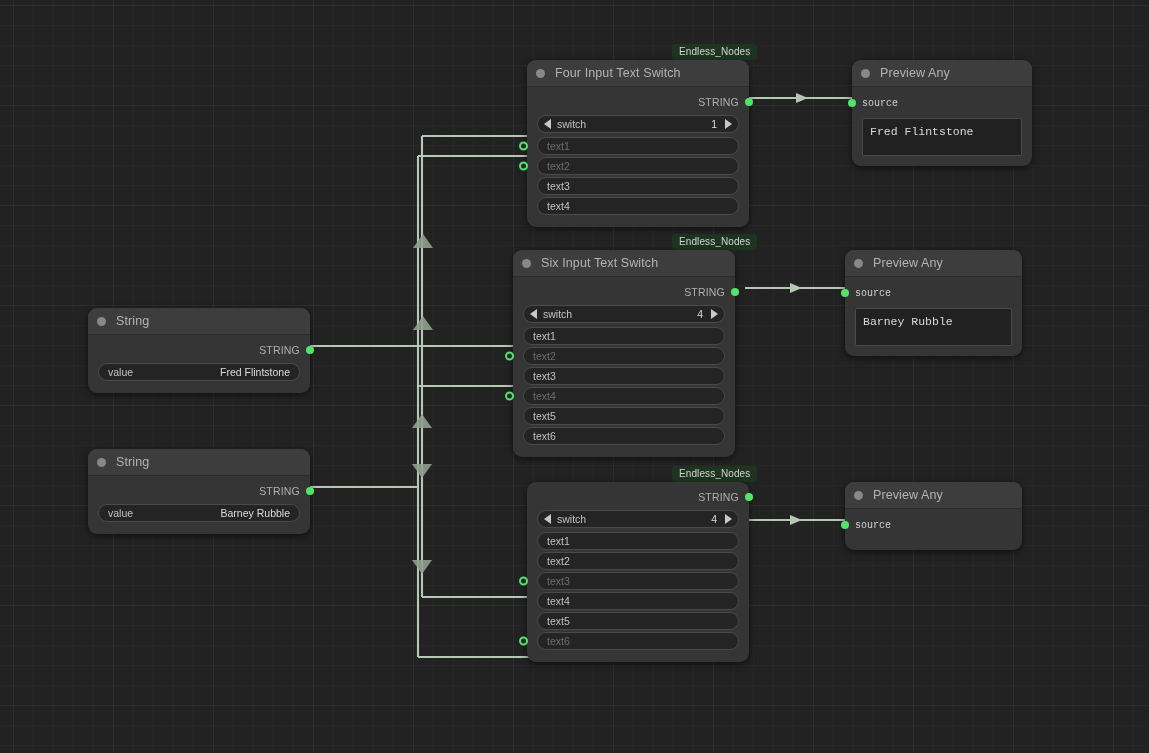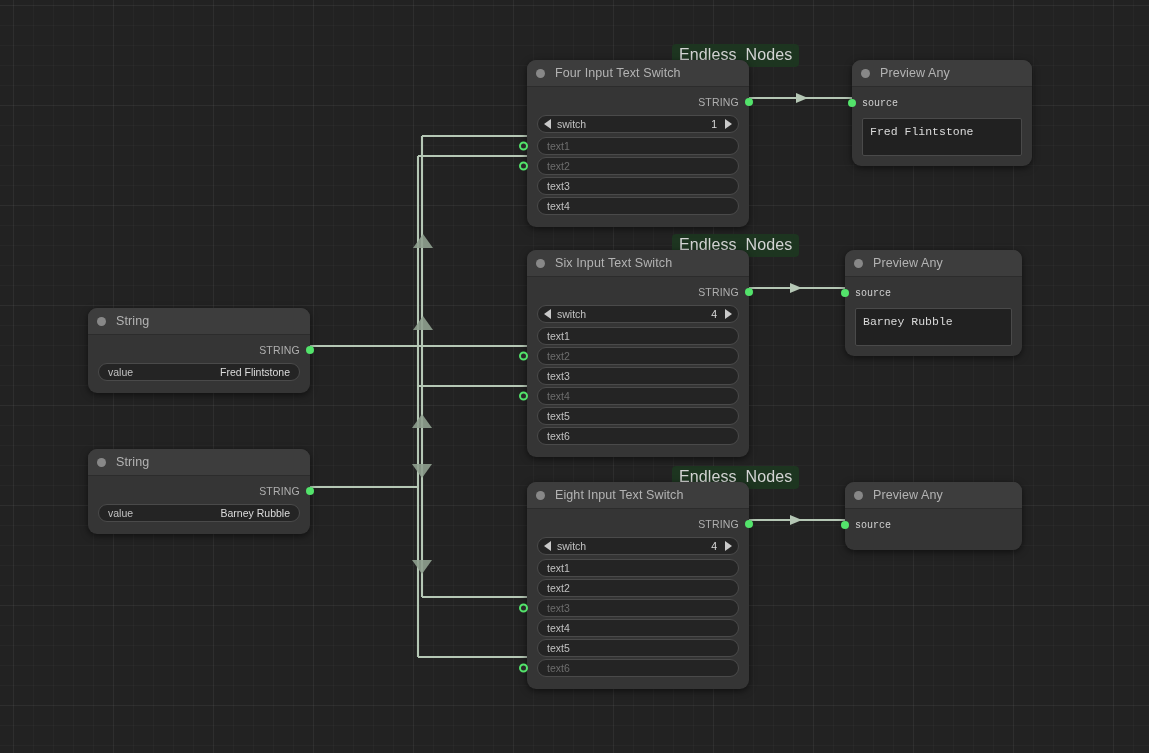--- a/index.html
+++ b/index.html
@@ -116,21 +116,21 @@
     font-family: "Liberation Mono", monospace;
     white-space: pre;
   }
   .preview-text.placeholder { color: #7b7b7b; }
 
   
   .badge {
     position: absolute;
     background: #1d3520;
     color: #d4d4d4;
-    font-size: 16px;
+    font-size: 10px;
     border-radius: 4px;
     padding: 2px 7px 3px 7px;
     white-space: nowrap;
     letter-spacing: .1px;
   }
 </style>
 </head>
 <body>
 
 <div id="canvas">
@@ -254,21 +254,21 @@
       </div>
       <div class="widget">
         <span class="w-label">text3</span>
       </div>
       <div class="widget">
         <span class="w-label">text4</span>
       </div>
     </div>
   </div>
 
-  <div class="node" style="left:527px; top:250px; width:222px;">
+  <div class="node" style="left:513px; top:250px; width:222px;">
     <div class="node-title">
       <span class="title-dot"></span>
       <span class="title-text">Six Input Text Switch</span>
     </div>
     <div class="node-body">
       <div class="out-row">
         <span class="out-label">STRING</span>
         <span class="dot-out"></span>
       </div>
       <div class="widget combo" style="margin-bottom:4px;">
@@ -298,24 +298,20 @@
       <div class="widget">
         <span class="w-label">text5</span>
       </div>
       <div class="widget">
         <span class="w-label">text6</span>
       </div>
     </div>
   </div>
 
   <div class="node" style="left:527px; top:482px; width:222px;">
-    <div class="node-title">
-      <span class="title-dot"></span>
-      <span class="title-text">Eight Input Text Switch</span>
-    </div>
     <div class="node-body">
       <div class="out-row">
         <span class="out-label">STRING</span>
         <span class="dot-out"></span>
       </div>
       <div class="widget combo" style="margin-bottom:4px;">
         <div class="combo-inner">
           <span class="tri left"></span>
           <span class="w-label">switch</span>
         </div>

